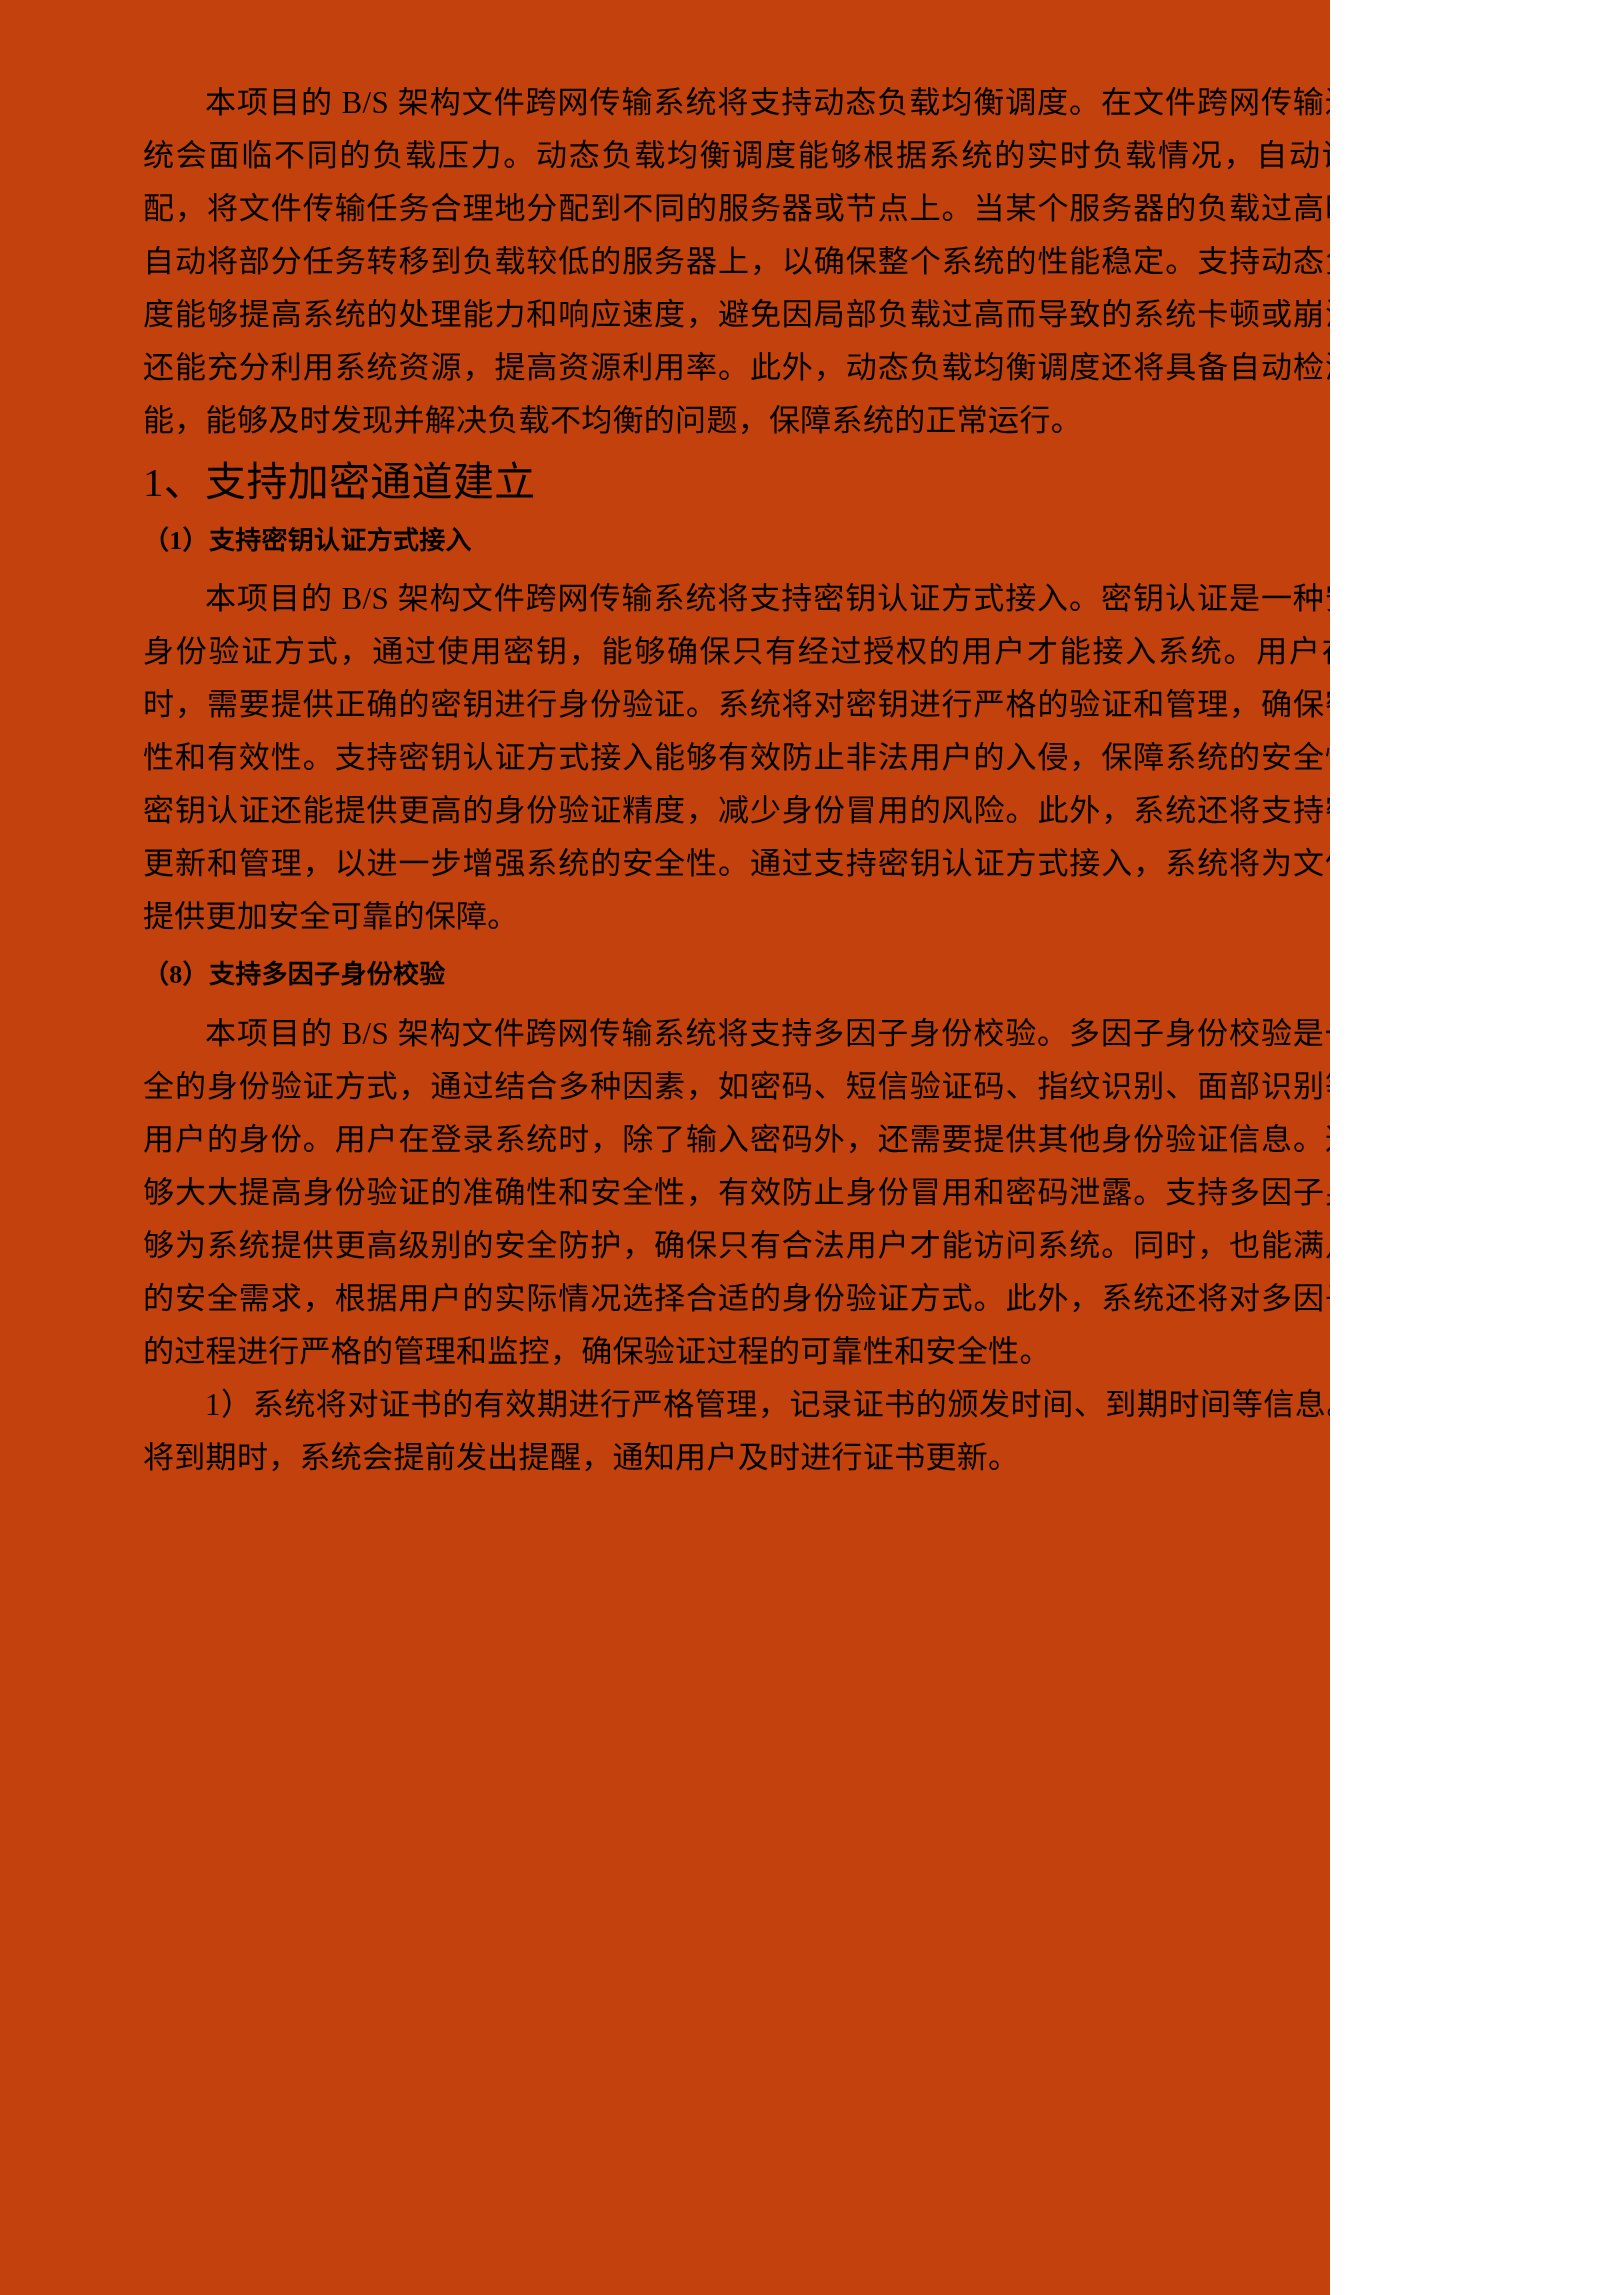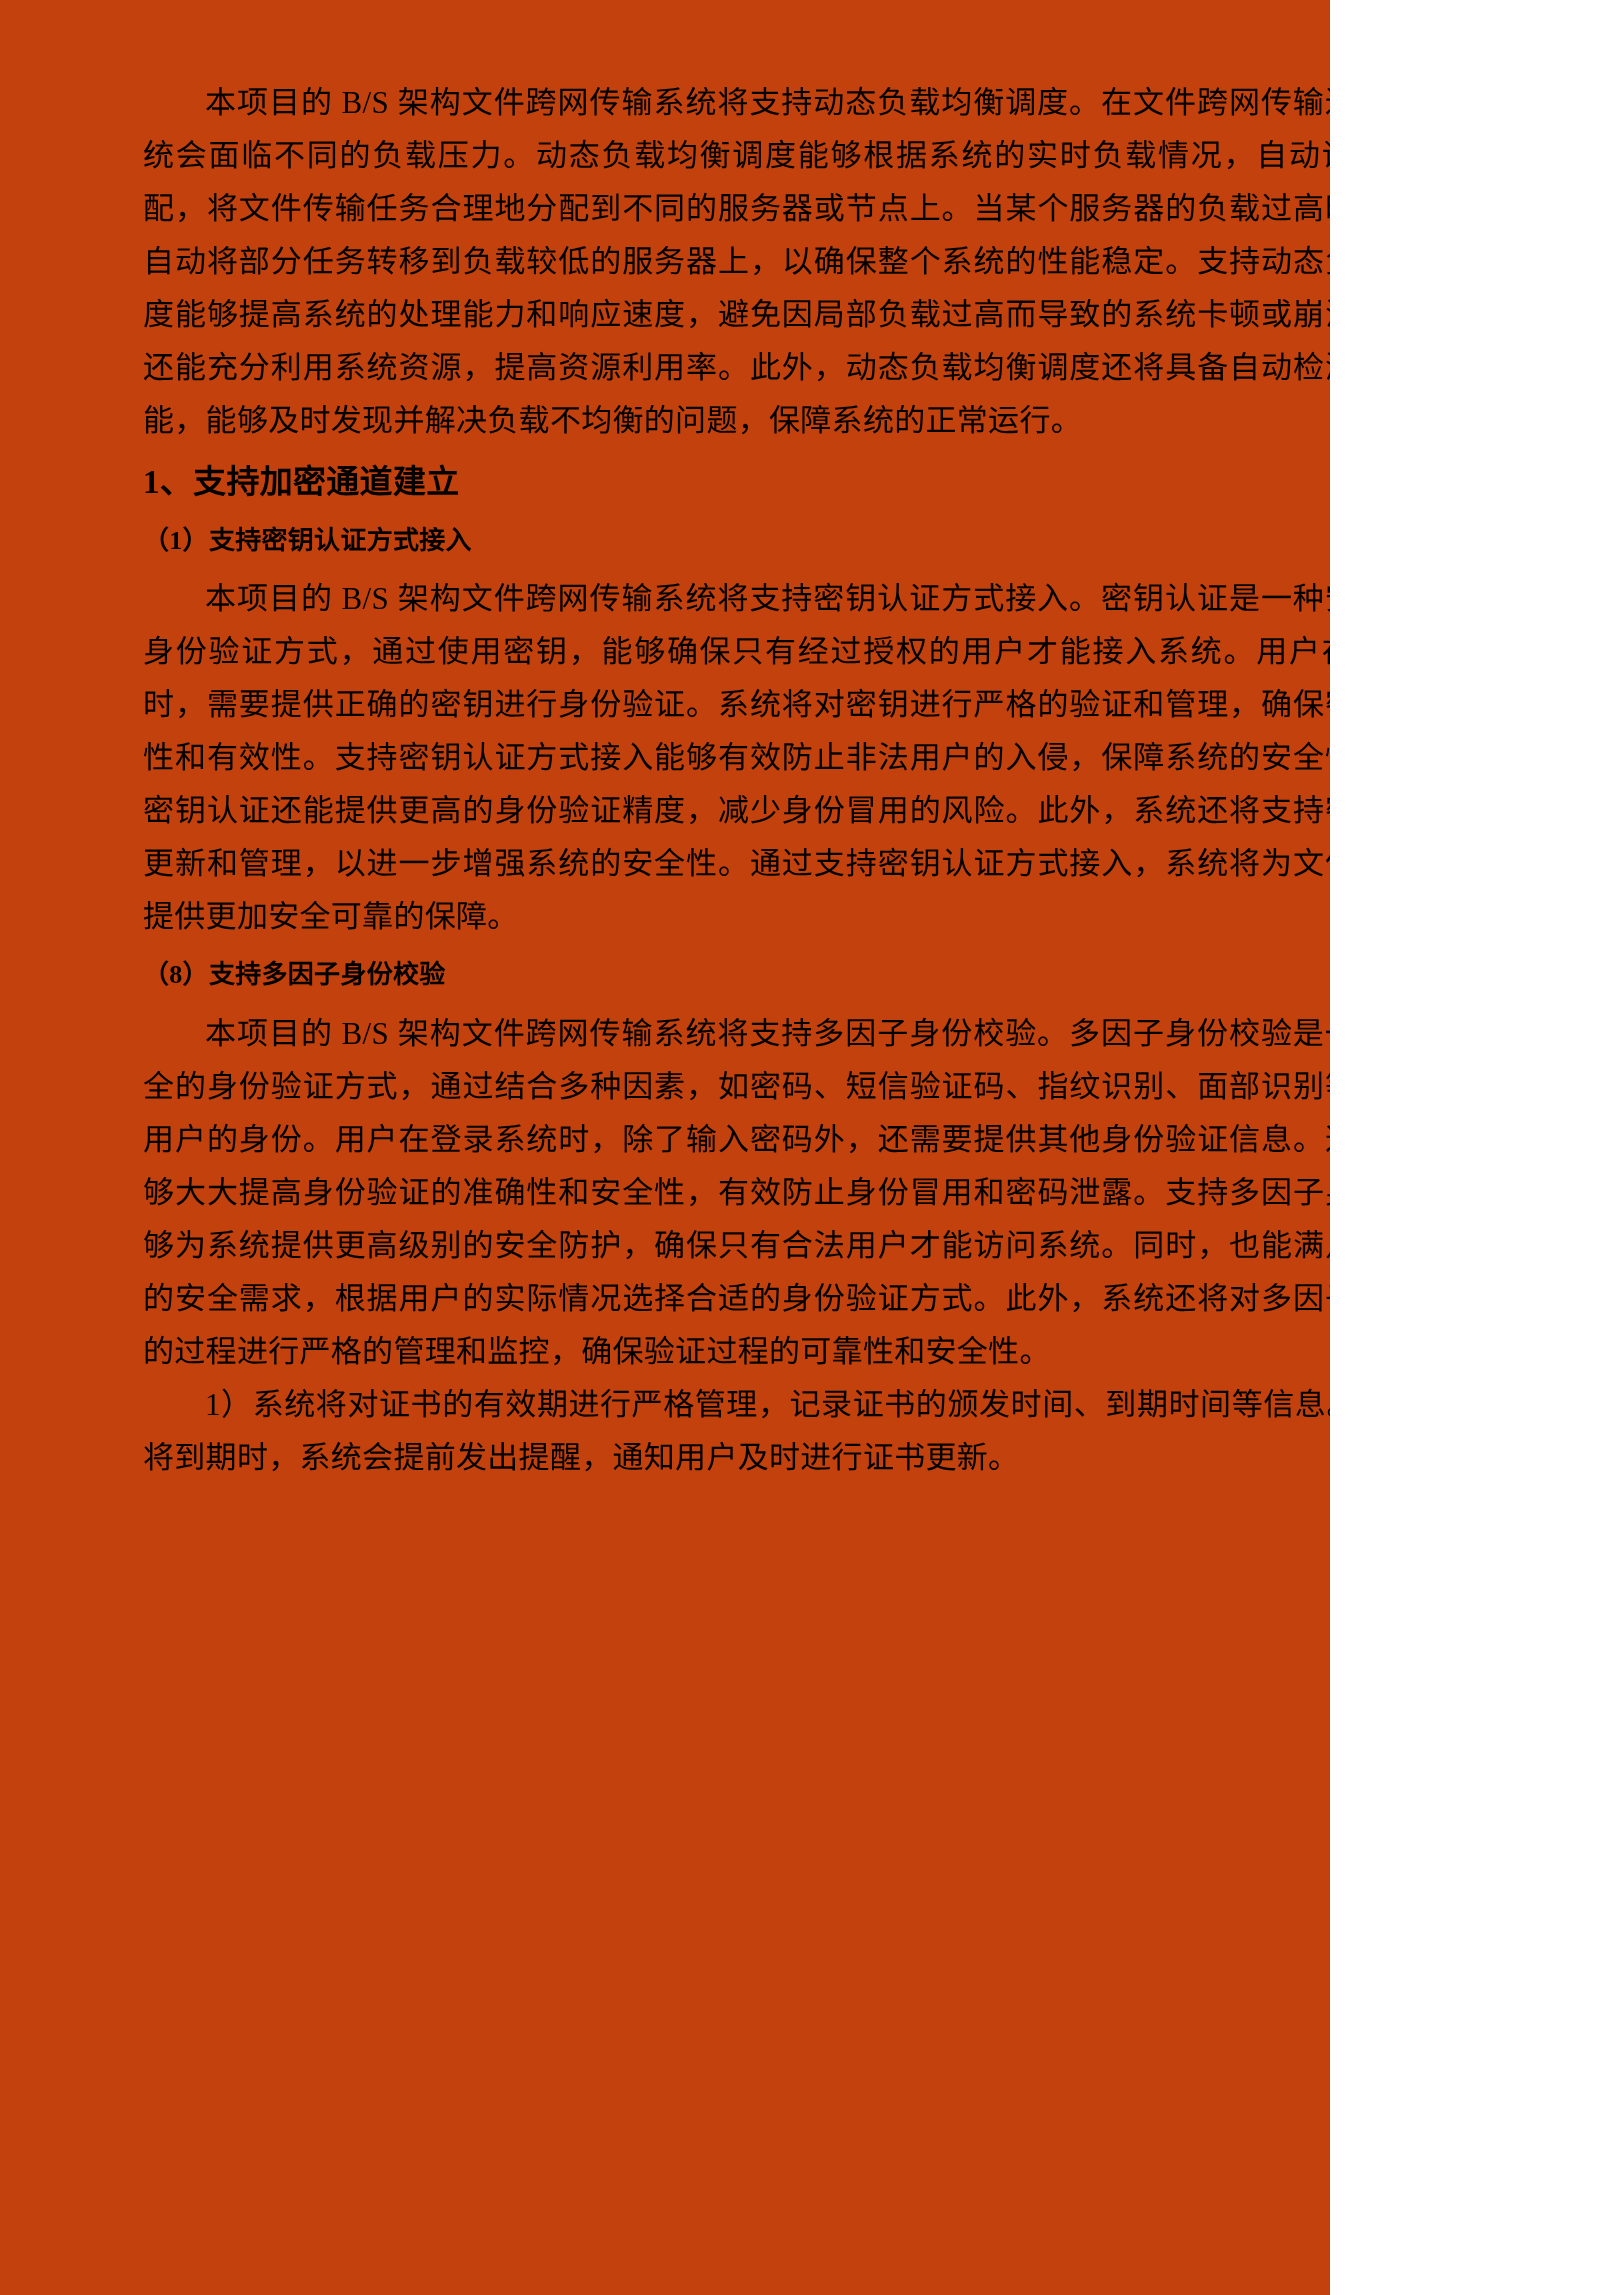--- a/index.html
+++ b/index.html
@@ -37,23 +37,23 @@
   h2.heading-1 {
     margin: 17px 0 7.9px 0;
     font-size: 37px;
     line-height: 56px;
     font-weight: 700;
     text-indent: 0;
     letter-spacing: 0.3px;
   }
   h3.heading-2 {
     margin: 9.2px 0 6.5px 0;
-    font-size: 33px;
+    font-size: 41px;
     line-height: 52px;
-    font-weight: 700;
+    font-weight: 400;
     text-indent: 0;
     letter-spacing: 0.3px;
   }
   h4.heading-3 {
     margin: 6.5px 0 5.2px 0;
     font-size: 26px;
     line-height: 52px;
     font-weight: 700;
     text-indent: 0;
     letter-spacing: 0.3px;

